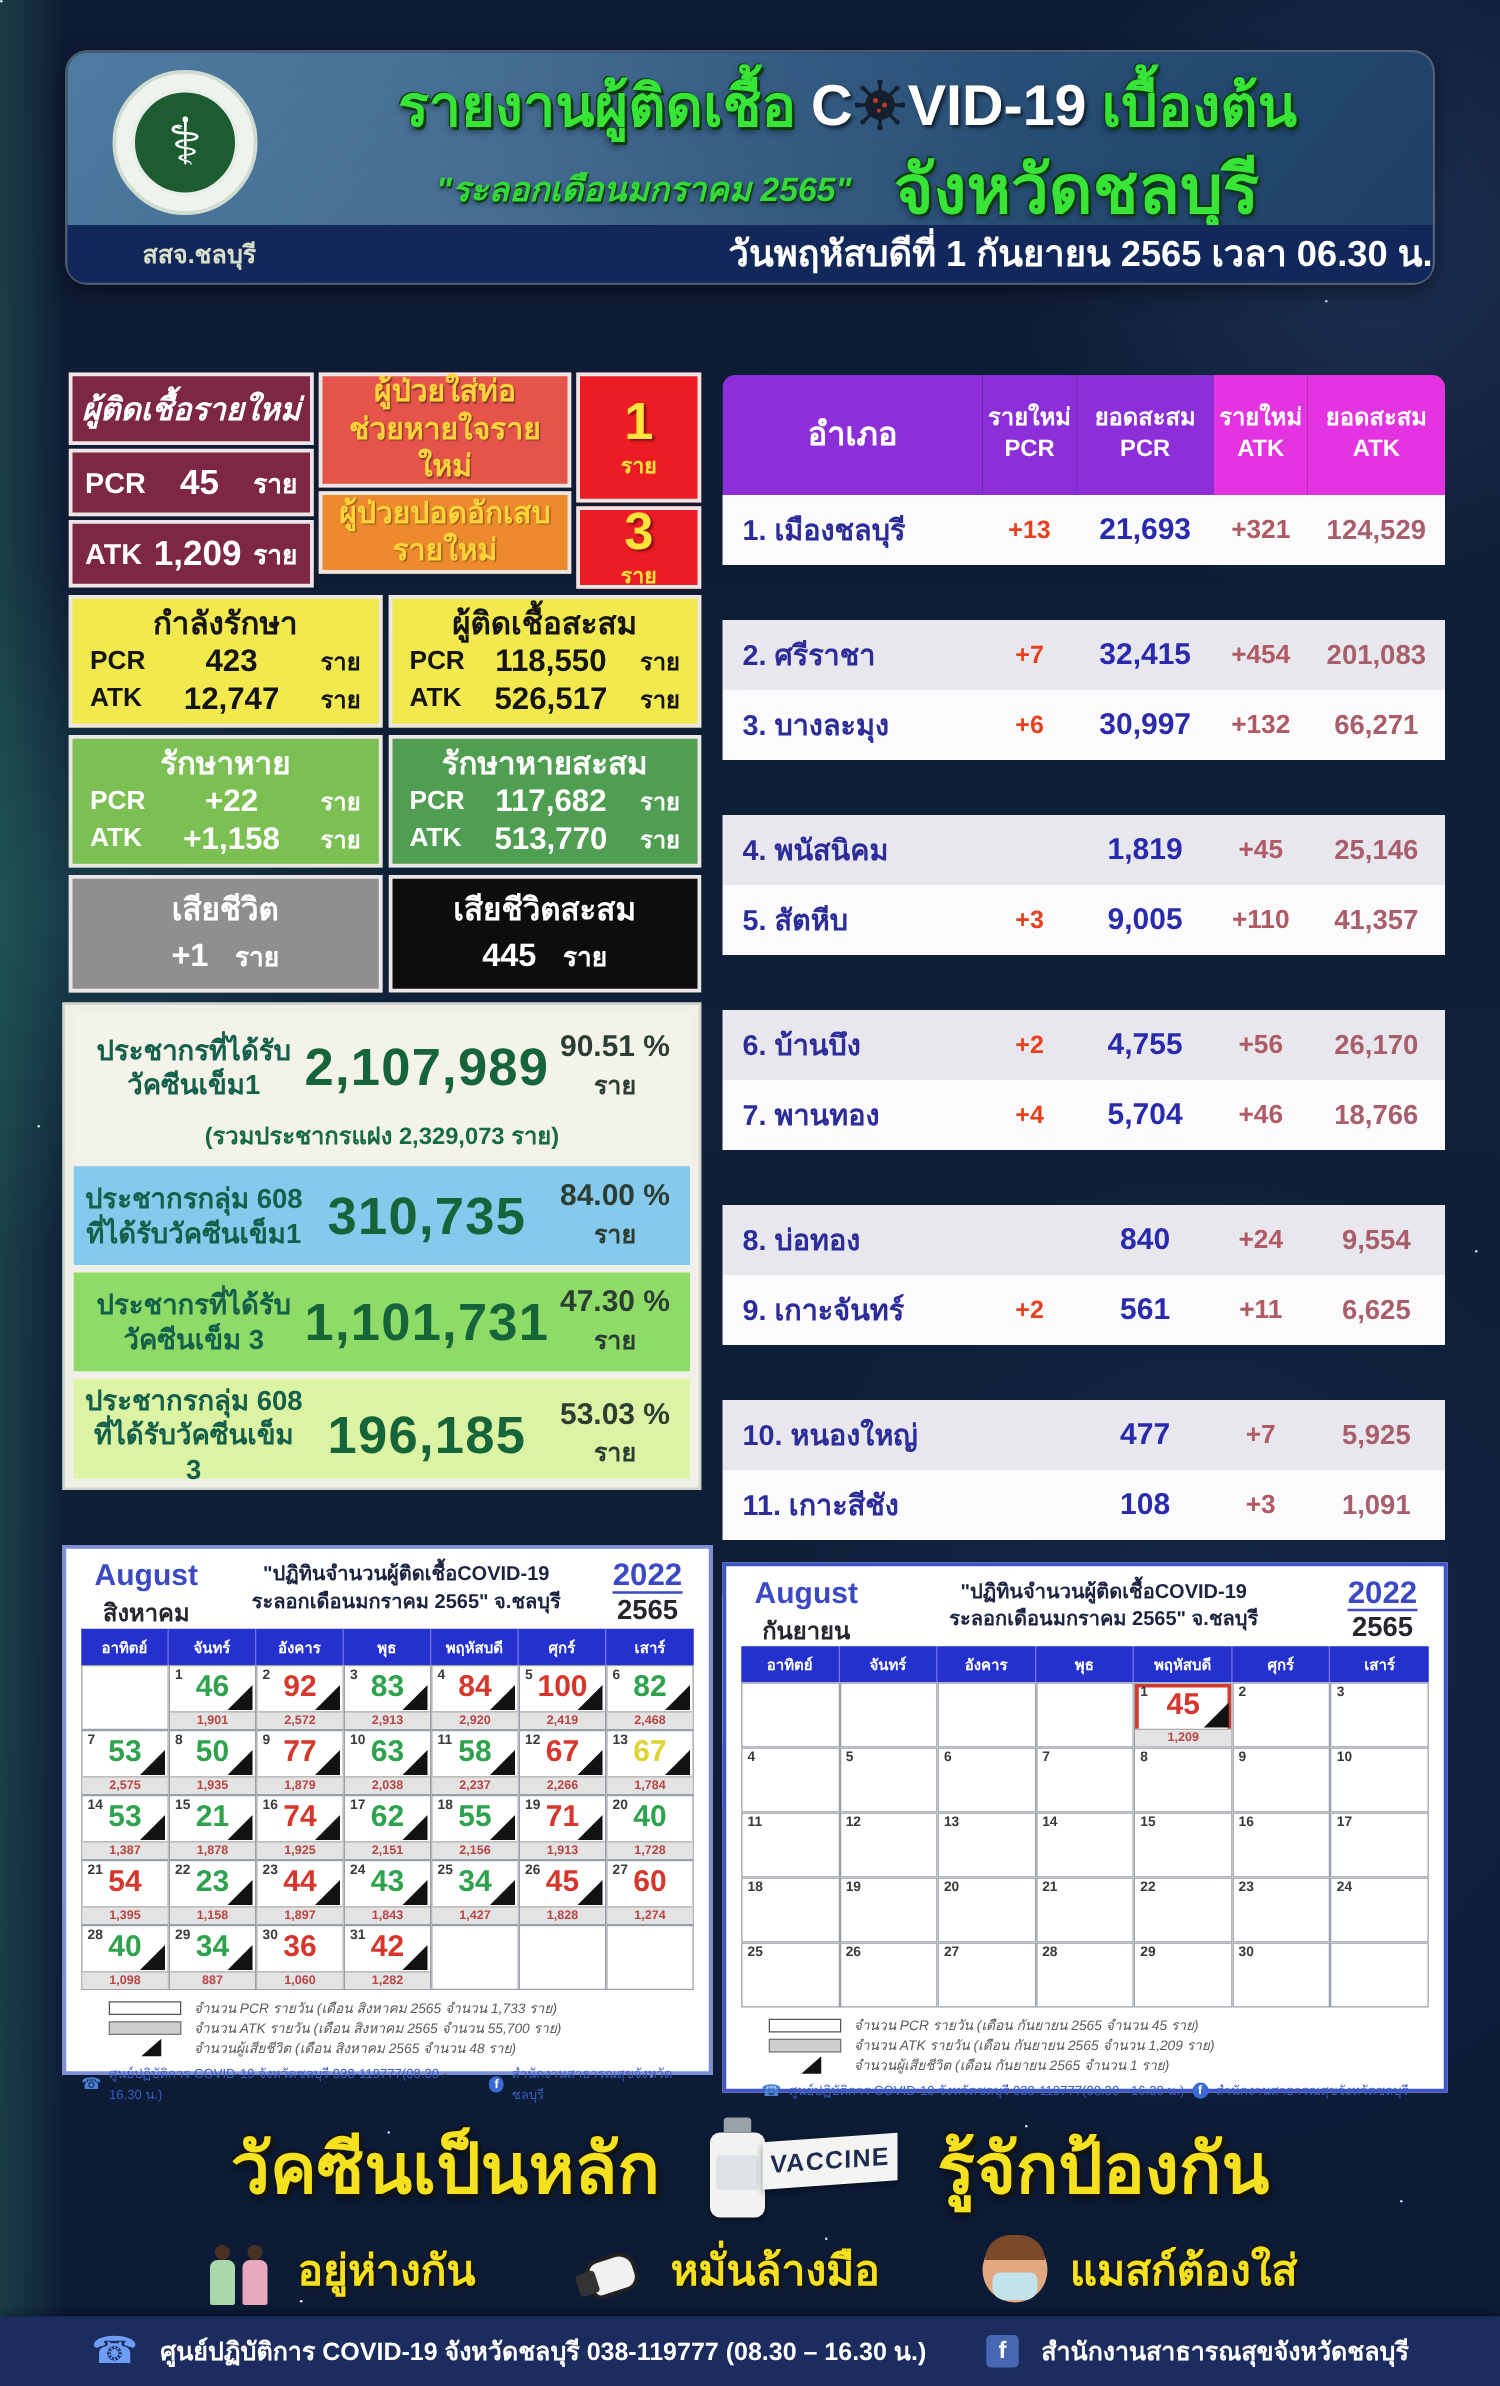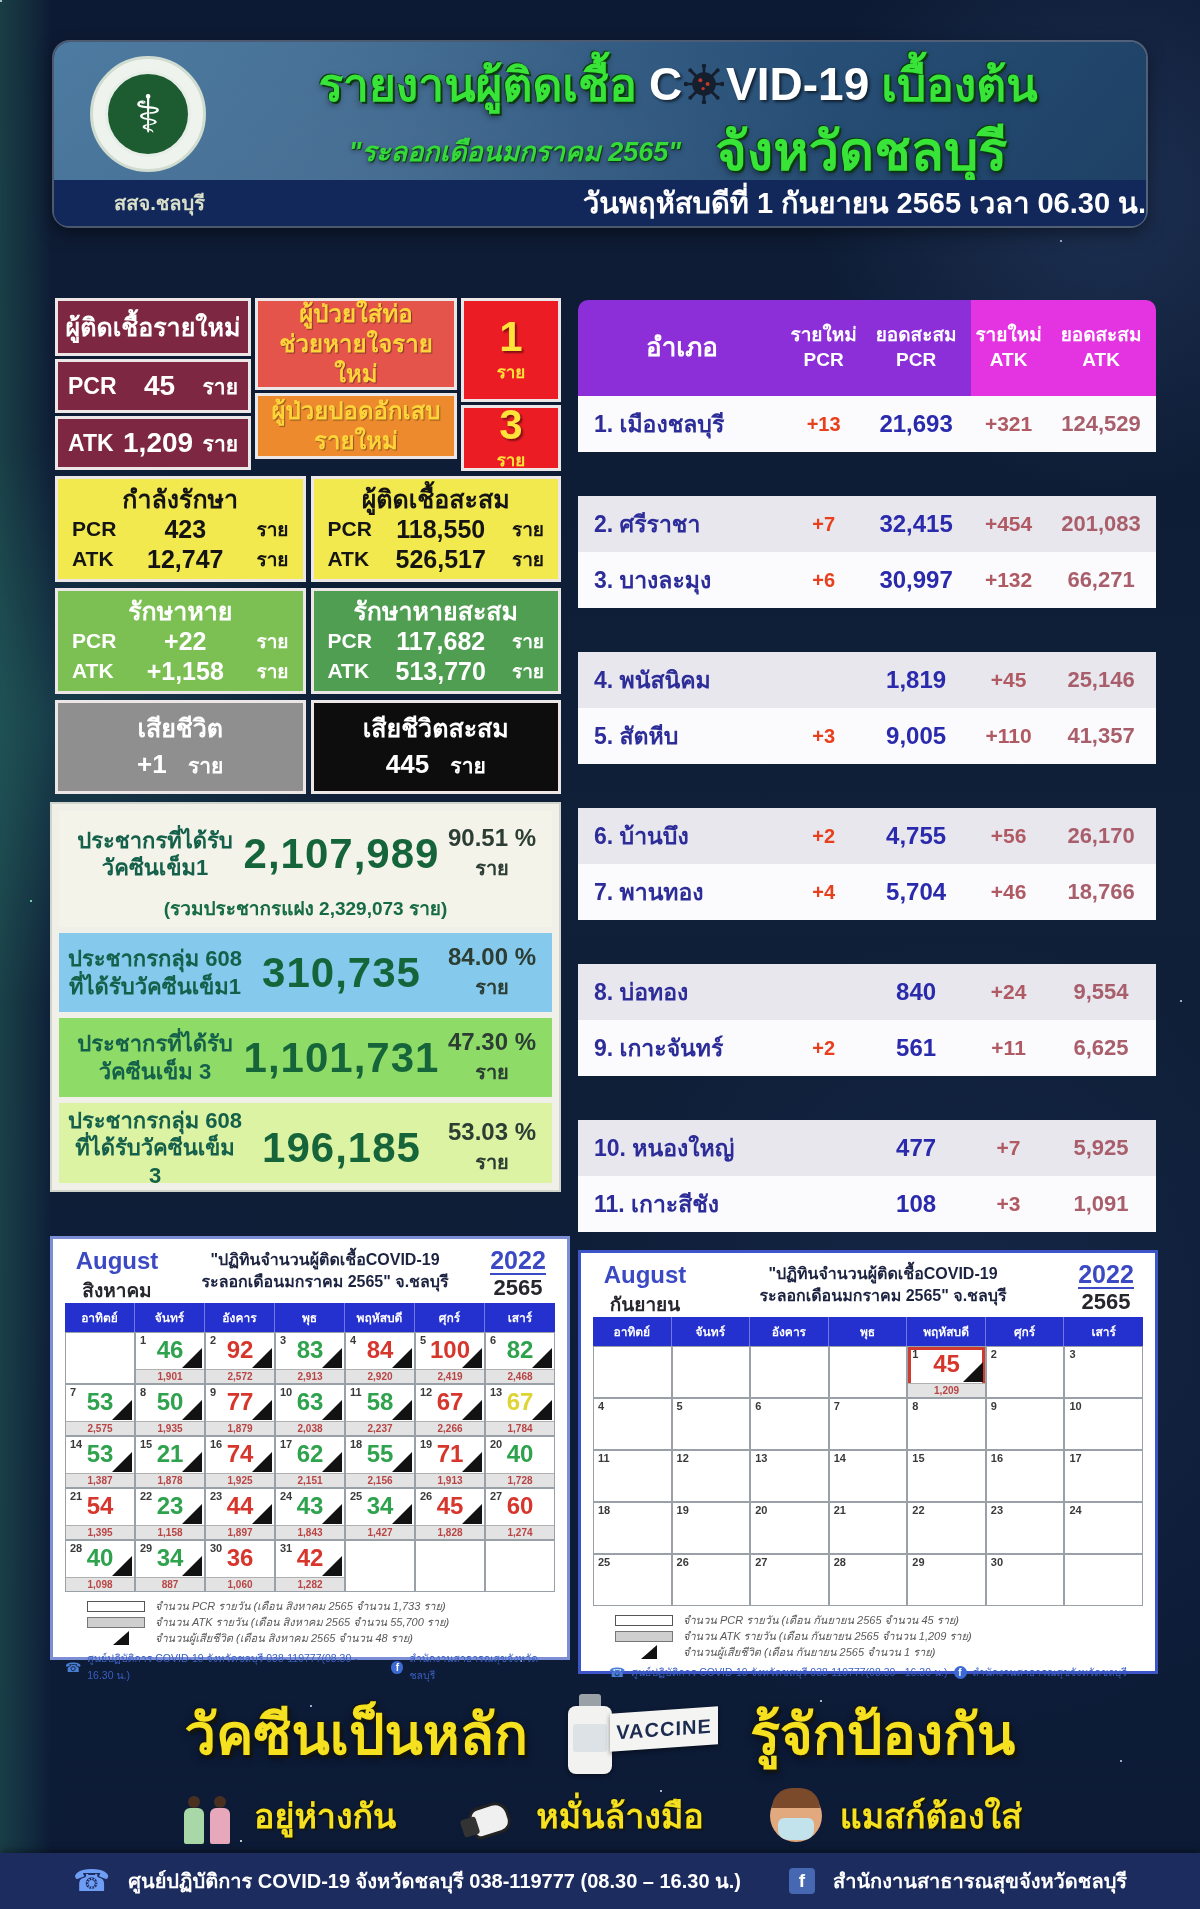--- a/index.html
+++ b/index.html
@@ -47,21 +47,21 @@
 .org { position:absolute; left:60px; color:#d9dfc9; font-size:20px; font-weight:bold; }
 .date { width:100%; text-align:right; padding-left:120px; color:#fff; font-size:29px; font-weight:bold; }
 
 
 .box { border:3px solid #ece6e6; display:flex; flex-direction:column; align-items:center; justify-content:center; }
 .stats-top { position:absolute; left:55px; top:298px; width:506px; display:flex; gap:4px; }
 .colA { width:196px; display:flex; flex-direction:column; gap:3px; }
 .colB { width:202px; display:flex; flex-direction:column; gap:3px; }
 .colC { flex:1; display:flex; flex-direction:column; gap:3px; }
 .maroon { background:#7d2742; color:#fff; }
-.nc-title { height:58px; font-size:25px; font-weight:bold; }
+.nc-title { height:58px; font-size:25px; font-weight:bold;font-style:italic; }
 .nc-row { height:54px; flex-direction:row; gap:8px; padding:0 10px; justify-content:space-between; }
 .nc-row .lb { font-size:23px; font-weight:bold; }
 .nc-row .vl { font-size:28px; font-weight:bold; }
 .nc-row .un { font-size:21px; font-weight:bold; }
 .redbox { background:#e4544a; height:92px; }
 .orangebox { background:#ee8a2e; height:66px; }
 .cond-label { color:#ffd43a; font-size:24px; font-weight:bold; text-align:center; line-height:1.25;
   text-shadow:1px 1px 1px rgba(0,0,0,.4); }
 .valbox { background:#ec1c24; }
 .valbox.v1 { height:104px; }
@@ -164,21 +164,21 @@
 .slogan-text { color:#f5e11f; font-size:56px; font-weight:bold;
   text-shadow:3px 3px 0 #15150f, -1px -1px 0 #15150f, 0 4px 8px rgba(0,0,0,.5); }
 .vaccine-icon { position:relative; width:170px; height:92px; }
 .bottle { position:absolute; left:14px; top:18px; width:44px; height:68px; background:#f2f2f0; border-radius:8px;
   box-shadow:0 2px 4px rgba(0,0,0,.4); }
 .bottle::before { content:""; position:absolute; left:11px; top:-12px; width:22px; height:12px; background:#9aa2a8; border-radius:3px 3px 0 0; }
 .bottle::after { content:""; position:absolute; left:5px; top:18px; right:5px; height:28px; background:#dde2e6; border-radius:3px; }
 .flag { position:absolute; left:56px; top:22px; width:108px; height:38px; background:#f4f4f2; transform:skewY(-4deg);
   display:flex; align-items:center; justify-content:center; color:#1c2b50; font-weight:bold; font-size:20px;
   letter-spacing:1px; box-shadow:0 2px 5px rgba(0,0,0,.45); }
-.tips { position:absolute; left:0; right:0; top:1788px; display:flex; align-items:center; justify-content:center; gap:64px; }
+.tips { position:absolute; left:0; right:0; top:1788px; display:flex; align-items:center; justify-content:center; gap:80px; }
 .tip { display:flex; align-items:center; gap:16px; }
 .tip-label { color:#f5e11f; font-size:34px; font-weight:bold; text-shadow:2px 2px 0 #15150f, -1px -1px 0 #15150f; }
 .tip-icon { position:relative; width:60px; height:56px; display:inline-block; }
 .p { position:absolute; bottom:0; width:20px; height:36px; border-radius:6px 6px 2px 2px; }
 .p::before { content:""; position:absolute; top:-12px; left:4px; width:12px; height:12px; border-radius:50%; background:#4a3020; }
 .p1 { left:6px; background:#a8d8a8; }
 .p2 { left:32px; background:#e8a8bc; }
 .wash::before { content:""; position:absolute; left:10px; top:16px; width:34px; height:26px; background:#f0f0f0;
   border:3px solid #222; border-radius:10px 14px 12px 8px; transform:rotate(-18deg); }
 .wash::after { content:""; position:absolute; left:2px; top:30px; width:16px; height:18px; background:#333; border-radius:3px; transform:rotate(-18deg); }

